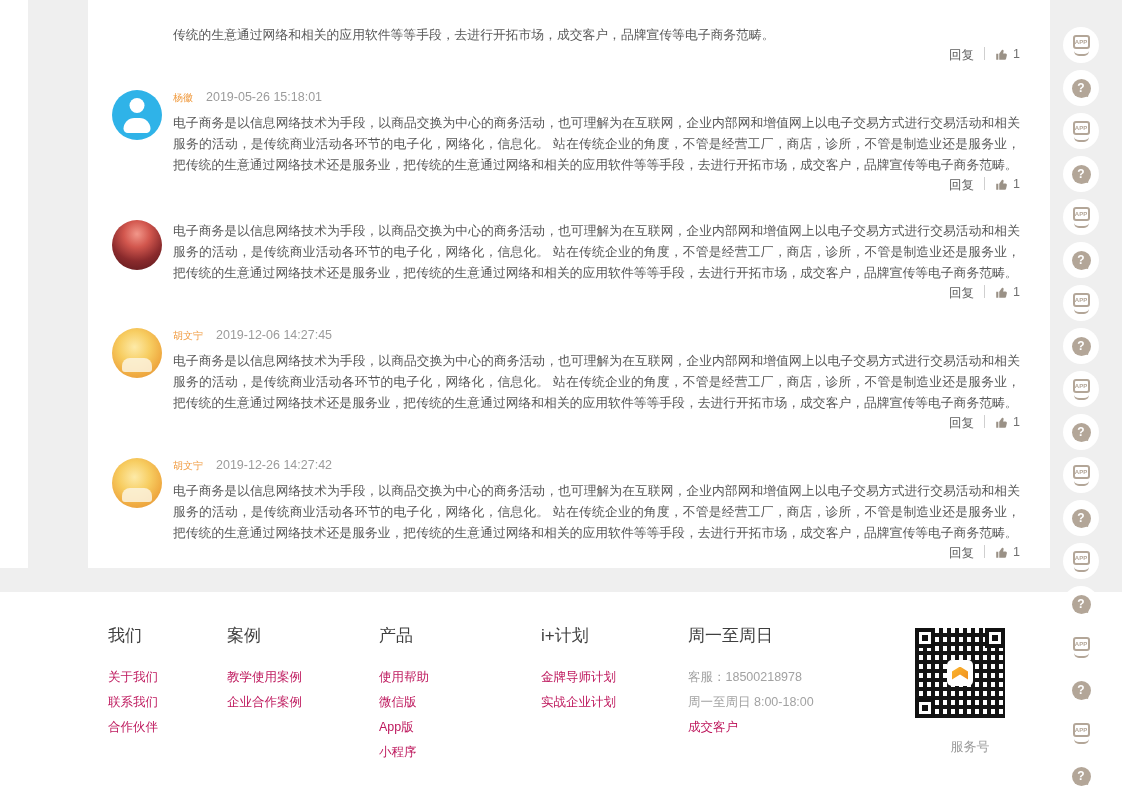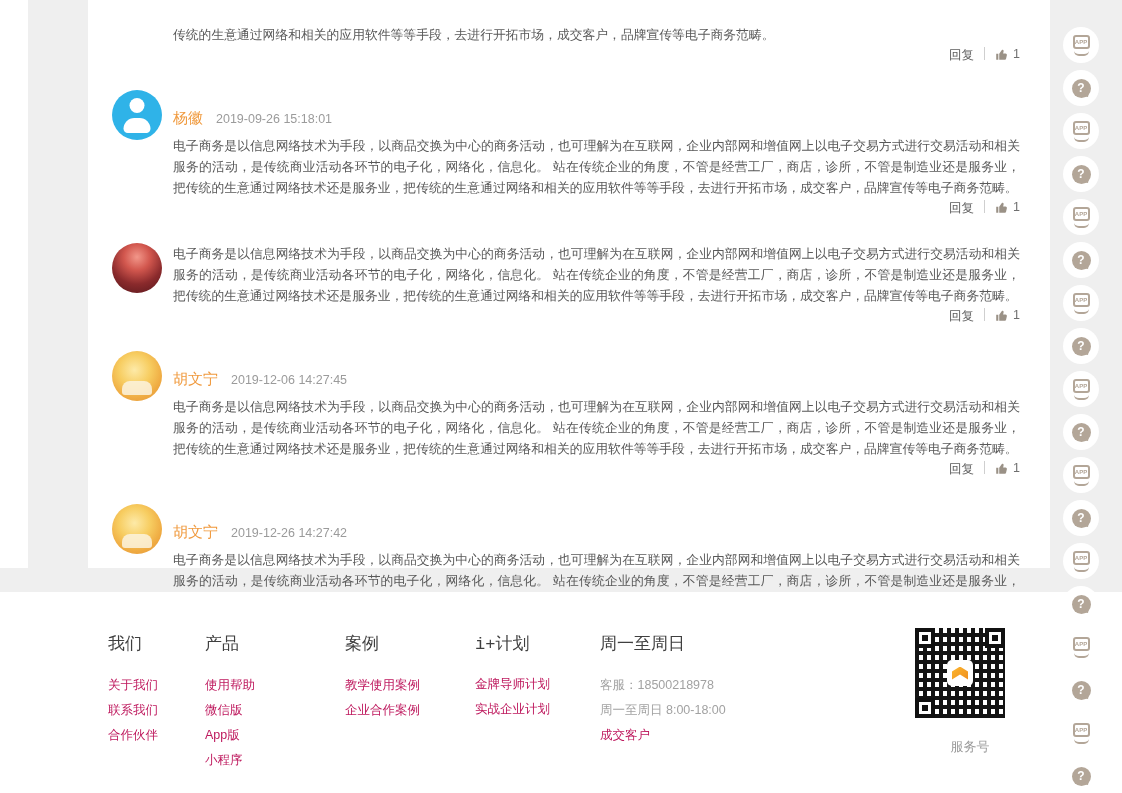--- a/index.html
+++ b/index.html
@@ -26,21 +26,21 @@
   .avatar { width:50px; height:50px; border-radius:50%; flex-shrink:0; position:relative; overflow:hidden; margin-right:11px; }
   .avatar.blue { background:#2fb3e8; }
   .avatar.blue .head { position:absolute; top:8px; left:50%; transform:translateX(-50%); width:15px; height:15px; background:#fff; border-radius:50%; }
   .avatar.blue .shoulders { position:absolute; bottom:7px; left:50%; transform:translateX(-50%); width:27px; height:15px; background:#fff; border-radius:13px 13px 5px 5px; }
   .avatar.red { background:radial-gradient(circle at 50% 28%, #f2978a 0%, #d2574e 30%, #8a2a2c 62%, #55171c 100%); }
   .avatar.cat { background:radial-gradient(circle at 45% 38%, #fdeaa8 0%, #f7cd61 38%, #efaa41 68%, #df923c 100%); }
   .avatar.cat::after { content:""; position:absolute; left:10px; bottom:6px; width:30px; height:14px; background:#fbf3df; border-radius:8px 8px 3px 3px; opacity:.85; }
 
   .comment-main { flex:1; min-width:0; }
   .comment-head { display:flex; align-items:baseline; margin-bottom:7px; }
-  .username { color:#f09a3e; font-size:15px;margin-top:19px; }
+  .username { color:#f09a3e; font-size:10px; }
   .timestamp { color:#9b9b9b; font-size:12.5px; margin-left:13px; }
   .comment-body {
     color:#595959; font-size:12.8px; line-height:21px; text-align:justify;
   }
   .action-row { display:flex; justify-content:flex-end; align-items:flex-start; margin-top:2px; height:19px; }
   .reply-btn { color:#5c5c5c; font-size:12.5px; cursor:pointer; }
   .divider { width:1px; height:13px; background:#cfcfcf; margin:0 10px; }
   .like-btn { display:flex; align-items:center; cursor:pointer; }
   .like-btn svg { width:13px; height:13px; margin-right:5px; }
   .like-count { color:#6f6f6f; font-size:12.5px; }
@@ -49,23 +49,23 @@
   .pagination { display:flex; justify-content:flex-end; margin-top:30px; padding-right:8px; }
   .page-item {
     min-width:24px; height:24px; line-height:22px; text-align:center;
     border:1px solid #e3e3e3; background:#fff; color:#7a7a7a;
     font-size:13px; padding:0 7px; margin-left:6px; cursor:pointer;
   }
   .page-item.active { background:#f5a33d; border-color:#f5a33d; color:#fff; }
 
   
   .footer { position:absolute; left:0; top:592px; width:1122px; height:201px; background:#fff; }
-  .footer-cols { position:absolute; left:108px; top:40px; display:flex; }
+  .footer-cols { position:absolute; left:108px; top:32px; display:flex;gap:22px; }
   .fcol { display:flex; flex-direction:column; }
-  .fcol-1 { width:97px; } .fcol-2 { width:140px; } .fcol-3 { width:130px; } .fcol-4 { width:125px;font-family:Liberation Mono, monospace; } .fcol-5 { width:200px; }
+  .fcol-1 { width:97px; } .fcol-2 { width:140px; } .fcol-3 { width:130px; } .fcol-4 { width:125px; } .fcol-5 { width:200px; }
   .fcol-title { color:#3f3f3f; font-size:17px; margin-bottom:18px; }
   .fcol-link { color:#be185d; font-size:12.5px; line-height:25px; cursor:pointer; }
   .fcol-text { color:#a2a2a2; font-size:12.5px; line-height:25px; }
 
   .qr-wrap { position:absolute; left:915px; top:36px; width:110px; text-align:center; }
   .qr {
     width:90px; height:90px; position:relative; background:#fff;
     background-image:
       repeating-linear-gradient(0deg,  #141414 0 4px, transparent 4px 9px),
       repeating-linear-gradient(90deg, #141414 0 4px, transparent 4px 8px);
@@ -121,21 +121,21 @@
   </div>
 
   <div class="comment">
     <div class="avatar blue">
       <span class="head"></span>
       <span class="shoulders"></span>
     </div>
     <div class="comment-main">
       <div class="comment-head">
         <span class="username">杨徽</span>
-        <span class="timestamp">2019-09-26 15:18:01</span>
+        <span class="timestamp">2019-05-26 15:18:01</span>
       </div>
       <div class="comment-body">电子商务是以信息网络技术为手段，以商品交换为中心的商务活动，也可理解为在互联网，企业内部网和增值网上以电子交易方式进行交易活动和相关服务的活动，是传统商业活动各环节的电子化，网络化，信息化。 站在传统企业的角度，不管是经营工厂，商店，诊所，不管是制造业还是服务业，把传统的生意通过网络技术还是服务业，把传统的生意通过网络和相关的应用软件等等手段，去进行开拓市场，成交客户，品牌宣传等电子商务范畴。</div>
       <div class="action-row">
         <span class="reply-btn">回复</span>
         <span class="divider"></span>
         <span class="like-btn">
           <svg viewBox="0 0 16 16">
               <path fill="#9a9186" d="M1.5 7h2.6v7.5H1.5zM5.2 14.5h6.6c.9 0 1.6-.6 1.8-1.4l1-4.2c.2-1-.6-2-1.6-2h-3l.6-3c.2-.9-.5-1.7-1.4-1.7-.5 0-1 .3-1.2.8L5.2 7z"></path>
             </svg>
           <span class="like-count">1</span>
@@ -215,31 +215,31 @@
 </div>
 
 <div class="footer">
   <div class="footer-cols">
     <div class="fcol fcol-1">
       <div class="fcol-title">我们</div>
       <span class="fcol-link">关于我们</span>
       <span class="fcol-link">联系我们</span>
       <span class="fcol-link">合作伙伴</span>
     </div>
+    <div class="fcol fcol-3">
+      <div class="fcol-title">案例</div>
+      <span class="fcol-link">教学使用案例</span>
+      <span class="fcol-link">企业合作案例</span>
+    </div>
     <div class="fcol fcol-2">
       <div class="fcol-title">产品</div>
       <span class="fcol-link">使用帮助</span>
       <span class="fcol-link">微信版</span>
       <span class="fcol-link">App版</span>
       <span class="fcol-link">小程序</span>
-    </div>
-    <div class="fcol fcol-3">
-      <div class="fcol-title">案例</div>
-      <span class="fcol-link">教学使用案例</span>
-      <span class="fcol-link">企业合作案例</span>
     </div>
     <div class="fcol fcol-4">
       <div class="fcol-title">i+计划</div>
       <span class="fcol-link">金牌导师计划</span>
       <span class="fcol-link">实战企业计划</span>
     </div>
     <div class="fcol fcol-5">
       <div class="fcol-title">周一至周日</div>
       <span class="fcol-text">客服：18500218978</span>
       <span class="fcol-text">周一至周日 8:00-18:00</span>

